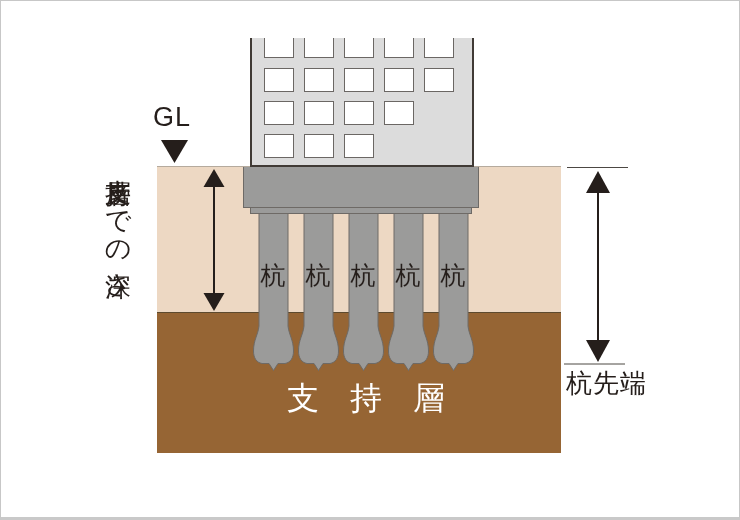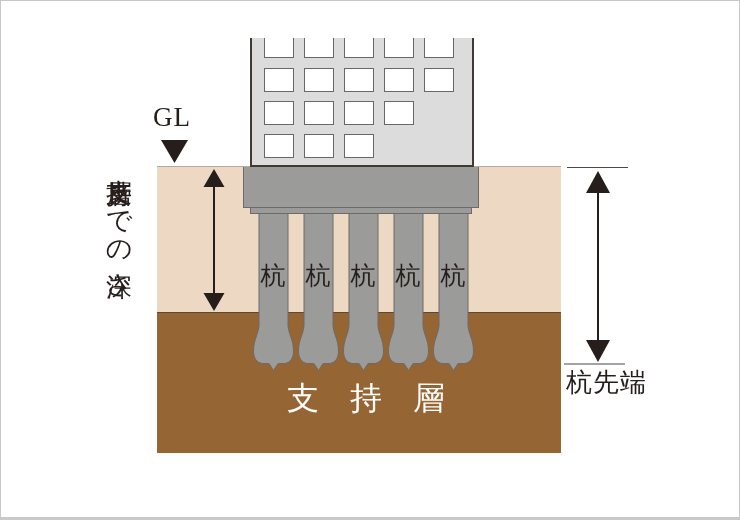--- a/index.html
+++ b/index.html
@@ -4,21 +4,21 @@
 <style>
   html,body{margin:0;padding:0;background:#fff;}
   .canvas{
     position:relative;
     width:740px;height:520px;
     box-sizing:border-box;
     background:#ffffff;
     border:1px solid var(--frame_border,#c7c7c7);
     border-bottom:3px solid #c9c9c9;
     overflow:hidden;
-    font-family:Liberation Serif, serif;
+    font-family:Liberation Sans, sans-serif;
     color:var(--ink,#251e1b);
   }
   .abs{position:absolute;}
   
   .soil{
     left:156px;top:165px;width:404px;height:146px;
     background:var(--soil,#edd8c3);
     border-top:1px solid #b5aa9d;
   }
   .support{

